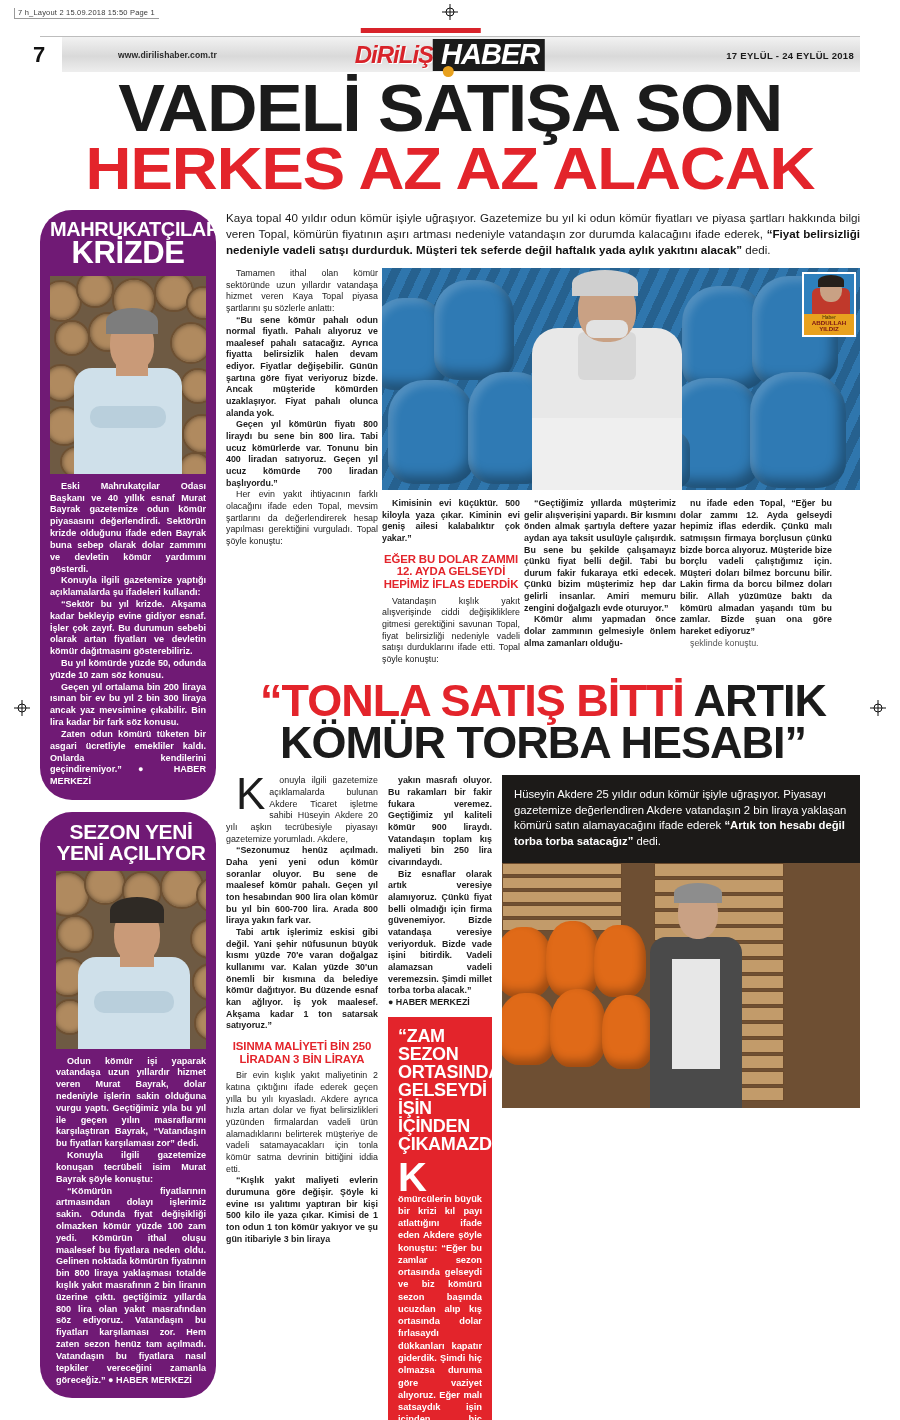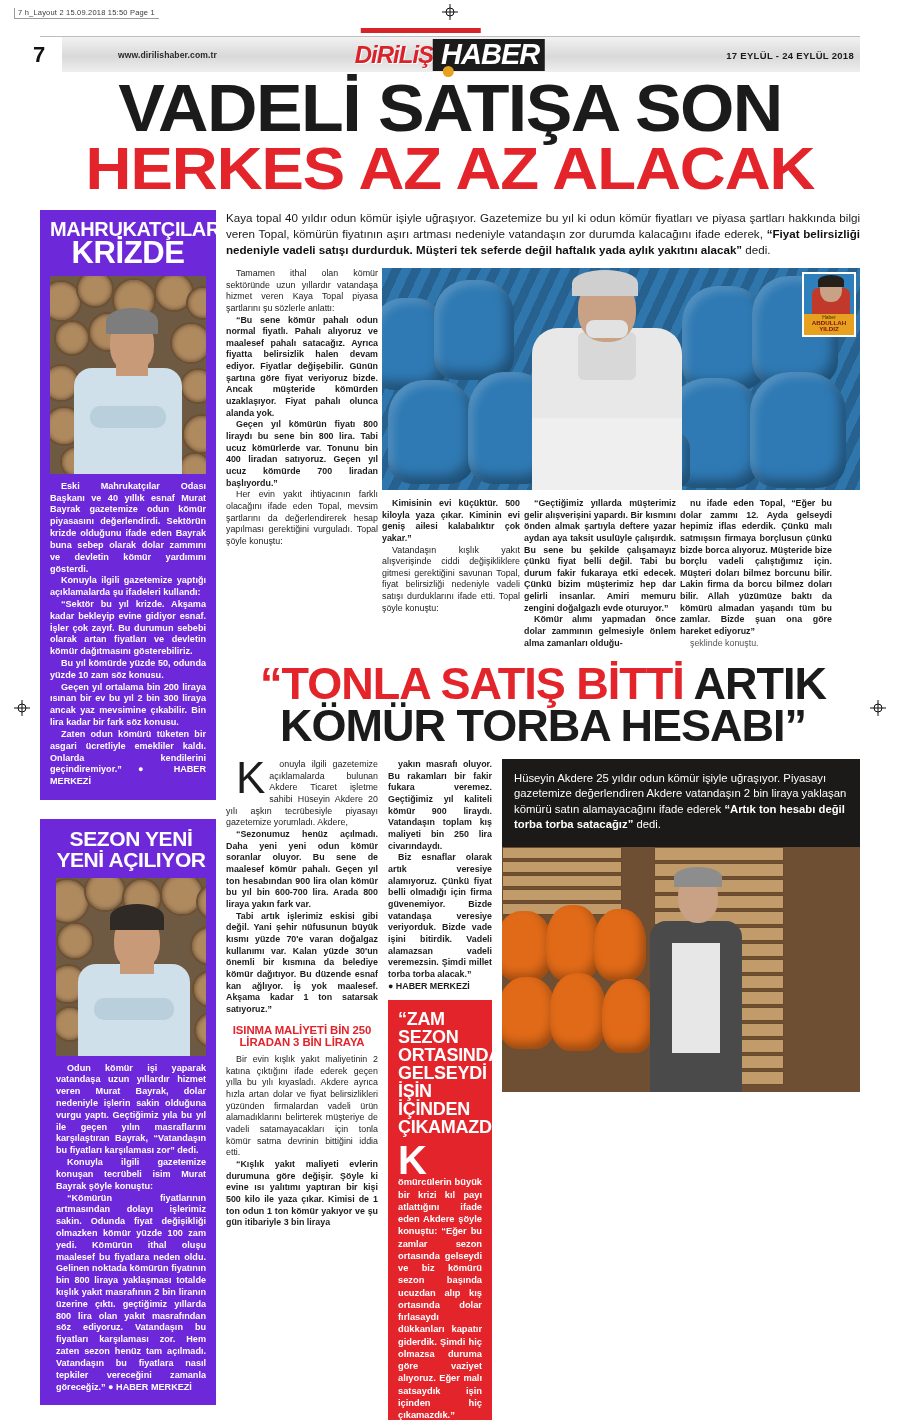--- a/index.html
+++ b/index.html
@@ -86,21 +86,21 @@
 
   
   .body-grid{
     position:relative; margin-top:14px; display:flex; gap:10px; align-items:flex-start;
   }
   .col-left{ width:176px; flex:0 0 176px; }
   .col-right{ flex:1 1 auto; }
 
   
   .teal-box{
-    background:#6d28d9; color:#fff; padding:10px 10px 12px 10px;
+    background:#701a75; color:#fff; padding:10px 10px 12px 10px;border-radius:32px;
   }
   .teal-title{
     text-align:center; font-weight:bold; color:#fff; line-height:.92;
     letter-spacing:-.4px;
   }
   .tt-1{ font-size:20px; }
   .tt-2{ font-size:31px; margin-top:1px; }
   .tt-s1{ font-size:21px; }
   .tt-s2{ font-size:21px; margin-top:2px; }
   .teal-photo{
@@ -289,21 +289,21 @@
         <div class="teal-text">
           <p class="first">Eski Mahrukatçılar Odası Başkanı ve 40 yıllık esnaf Murat Bayrak gazetemize odun kömür piyasasını değerlendirdi. Sektörün krizde olduğunu ifade eden Bayrak buna sebep olarak dolar zammını ve devletin kömür yardımını gösterdi.</p>
           <p>Konuyla ilgili gazetemize yaptığı açıklamalarda şu ifadeleri kullandı:</p>
           <p>“Sektör bu yıl krizde. Akşama kadar bekleyip evine gidiyor esnaf. İşler çok zayıf. Bu durumun sebebi olarak artan fiyatları ve devletin kömür dağıtmasını gösterebiliriz.</p>
           <p>Bu yıl kömürde yüzde 50, odunda yüzde 10 zam söz konusu.</p>
           <p>Geçen yıl ortalama bin 200 liraya ısınan bir ev bu yıl 2 bin 300 liraya ancak yaz mevsimine çıkabilir. Bin lira kadar bir fark söz konusu.</p>
           <p>Zaten odun kömürü tüketen bir asgari ücretliyle emekliler kaldı. Onlarda kendilerini geçindiremiyor.” ● HABER MERKEZİ</p>
         </div>
       </div>
 
-      <div class="teal-box" style="margin-top:19px;padding-left:16px;">
+      <div class="teal-box" style="margin-top:12px;padding-left:16px;">
         <div class="teal-title tt-s1">SEZON YENİ</div>
         <div class="teal-title tt-s2">YENİ AÇILIYOR</div>
 
         <div class="teal-photo p2">
           <div class="logs">
             <span class="log" style="left:-12px;top:0px;width:46px;height:46px"></span>
             <span class="log" style="left:28px;top:-8px;width:42px;height:42px"></span>
             <span class="log" style="left:66px;top:0px;width:40px;height:40px"></span>
             <span class="log" style="left:104px;top:-6px;width:44px;height:44px"></span>
             <span class="log" style="left:140px;top:6px;width:36px;height:36px"></span>
@@ -375,20 +375,21 @@
                 <span class="h">Haber</span>
                 <span class="n">ABDULLAH</span>
                 <span class="n">YILDIZ</span>
               </div>
             </div>
           </div>
 
           <div class="artcols" style="margin-top:8px;">
             <div class="ac c2">
               <p class="b">Kimisinin evi küçüktür. 500 kiloyla yaza çıkar. Kiminin evi geniş ailesi kalabalıktır çok yakar.”</p>
+              <div class="red-sub">EĞER BU DOLAR ZAMMI 12. AYDA GELSEYDİ HEPİMİZ İFLAS EDERDİK</div>
               <p>Vatandaşın kışlık yakıt alışverişinde ciddi değişikliklere gitmesi gerektiğini savunan Topal, fiyat belirsizliği nedeniyle vadeli satışı durduklarını ifade etti. Topal şöyle konuştu:</p>
             </div>
             <div class="ac c3">
               <p class="b">“Geçtiğimiz yıllarda müşterimiz gelir alışverişini yapardı. Bir kısmını önden almak şartıyla deftere yazar aydan aya taksit usulüyle çalışırdık. Bu sene bu şekilde çalışamayız çünkü fiyat belli değil. Tabi bu durum fakir fukaraya etki edecek. Çünkü bizim müşterimiz hep dar gelirli insanlar. Amiri memuru zengini doğalgazlı evde oturuyor.”</p>
               <p class="b">Kömür alımı yapmadan önce dolar zammının gelmesiyle önlem alma zamanları olduğu-</p>
             </div>
             <div class="ac c4">
               <p class="b">nu ifade eden Topal, “Eğer bu dolar zammı 12. Ayda gelseydi hepimiz iflas ederdik. Çünkü malı satmışsın firmaya borçlusun çünkü bizde borca alıyoruz. Müşteride bize borçlu vadeli çalıştığımız için. Müşteri doları bilmez borcunu bilir. Lakin firma da borcu bilmez doları bilir. Allah yüzümüze baktı da kömürü almadan yaşandı tüm bu zamlar. Bizde şuan ona göre hareket ediyoruz”</p>
               <p class="g">şeklinde konuştu.</p>
             </div>

